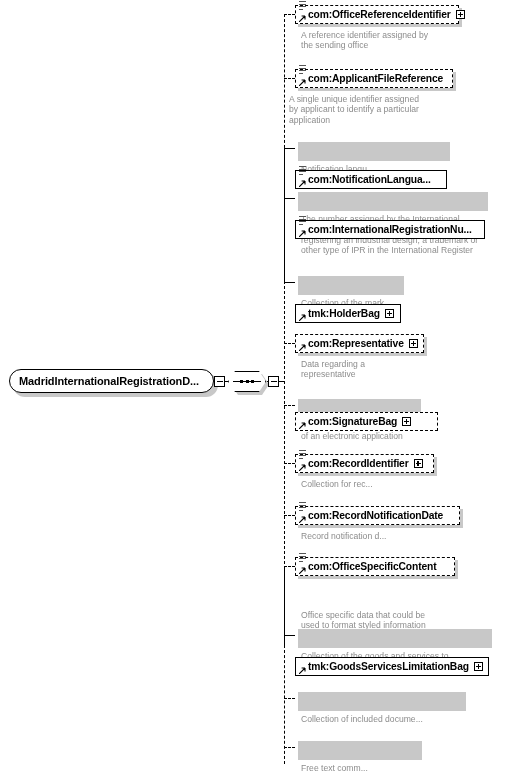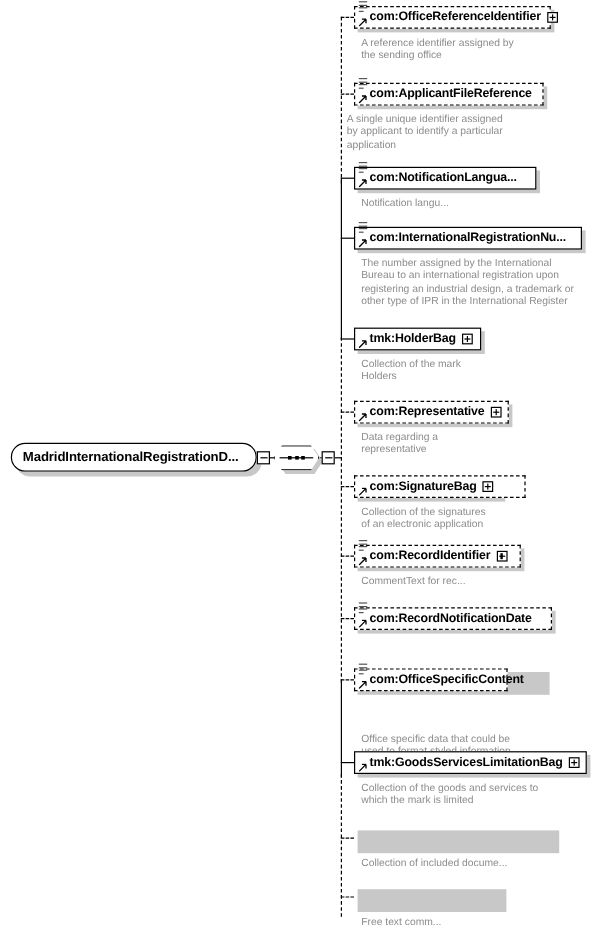--- a/index.html
+++ b/index.html
@@ -117,21 +117,21 @@
   
   .el{
     position:absolute;
     height:19px;
     box-sizing:border-box;
     background:#fff;
     display:flex;
     align-items:center;
     z-index:5;
   }
-  .el.solid{border:1.3px solid #000;}
+  .el.solid{border:1.3px solid #000;margin-top:31px;}
   .el.dashed{border:1.3px dashed #000;}
   .el-shadow{
     position:absolute;
     height:19px;
     background:#c8c8c8;
     z-index:3;
   }
   .el-name{
     font-size:10.3px;
     font-weight:bold;
@@ -337,21 +337,21 @@
           <path d="M0 7 L6 1 M6 1 L2.6 1 M6 1 L6 4.4" stroke="#000" stroke-width="1.1" fill="none"></path>
         </svg>
     </span>
     <span class="el-name">com:Representative</span>
     <span class="el-plus"></span>
   </div>
   <div class="desc" style="left:301px; top:359px; width:175px;">Data regarding a
 representative</div>
 
   <div class="el-shadow" style="left:298px; top:399px; width:123px;"></div>
-  <div class="el dashed" style="left:295px; top:396px; width:143px;">
+  <div class="el dashed" style="left:295px; top:412px; width:143px;">
     <span class="arrow-icon">
       <svg width="7" height="7" viewBox="0 0 7 7">
           <path d="M0 7 L6 1 M6 1 L2.6 1 M6 1 L6 4.4" stroke="#000" stroke-width="1.1" fill="none"></path>
         </svg>
     </span>
     <span class="el-name">com:SignatureBag</span>
     <span class="el-plus"></span>
   </div>
   <div class="desc" style="left:301px; top:421px; width:175px;">Collection of the signatures
 of an electronic application</div>
@@ -365,40 +365,41 @@
         <i></i>
       </span>
     <span class="arrow-icon">
       <svg width="7" height="7" viewBox="0 0 7 7">
           <path d="M0 7 L6 1 M6 1 L2.6 1 M6 1 L6 4.4" stroke="#000" stroke-width="1.1" fill="none"></path>
         </svg>
     </span>
     <span class="el-name">com:RecordIdentifier</span>
     <span class="el-plus"></span>
   </div>
-  <div class="desc" style="left:301px; top:479px; width:175px;">CommentText for rec...</div>
+  <div class="desc" style="left:301px; top:479px; width:175px;">Collection for rec...</div>
 
   <div class="el-shadow" style="left:298px; top:509px; width:165px;"></div>
   <div class="el dashed" style="left:295px; top:506px; width:165px;">
     <span class="doc-icon">
         <i></i>
         <i></i>
         <i></i>
         <i></i>
       </span>
     <span class="arrow-icon">
       <svg width="7" height="7" viewBox="0 0 7 7">
           <path d="M0 7 L6 1 M6 1 L2.6 1 M6 1 L6 4.4" stroke="#000" stroke-width="1.1" fill="none"></path>
         </svg>
     </span>
     <span class="el-name">com:RecordNotificationDate</span>
   </div>
+  <div class="desc" style="left:301px; top:531px; width:175px;">Record notification d...</div>
 
   <div class="el-shadow" style="left:298px; top:560px; width:160px;"></div>
-  <div class="el dashed" style="left:295px; top:557px; width:128px;">
+  <div class="el dashed" style="left:295px; top:557px; width:160px;">
     <span class="doc-icon">
         <i></i>
         <i></i>
         <i></i>
         <i></i>
       </span>
     <span class="arrow-icon">
       <svg width="7" height="7" viewBox="0 0 7 7">
           <path d="M0 7 L6 1 M6 1 L2.6 1 M6 1 L6 4.4" stroke="#000" stroke-width="1.1" fill="none"></path>
         </svg>

